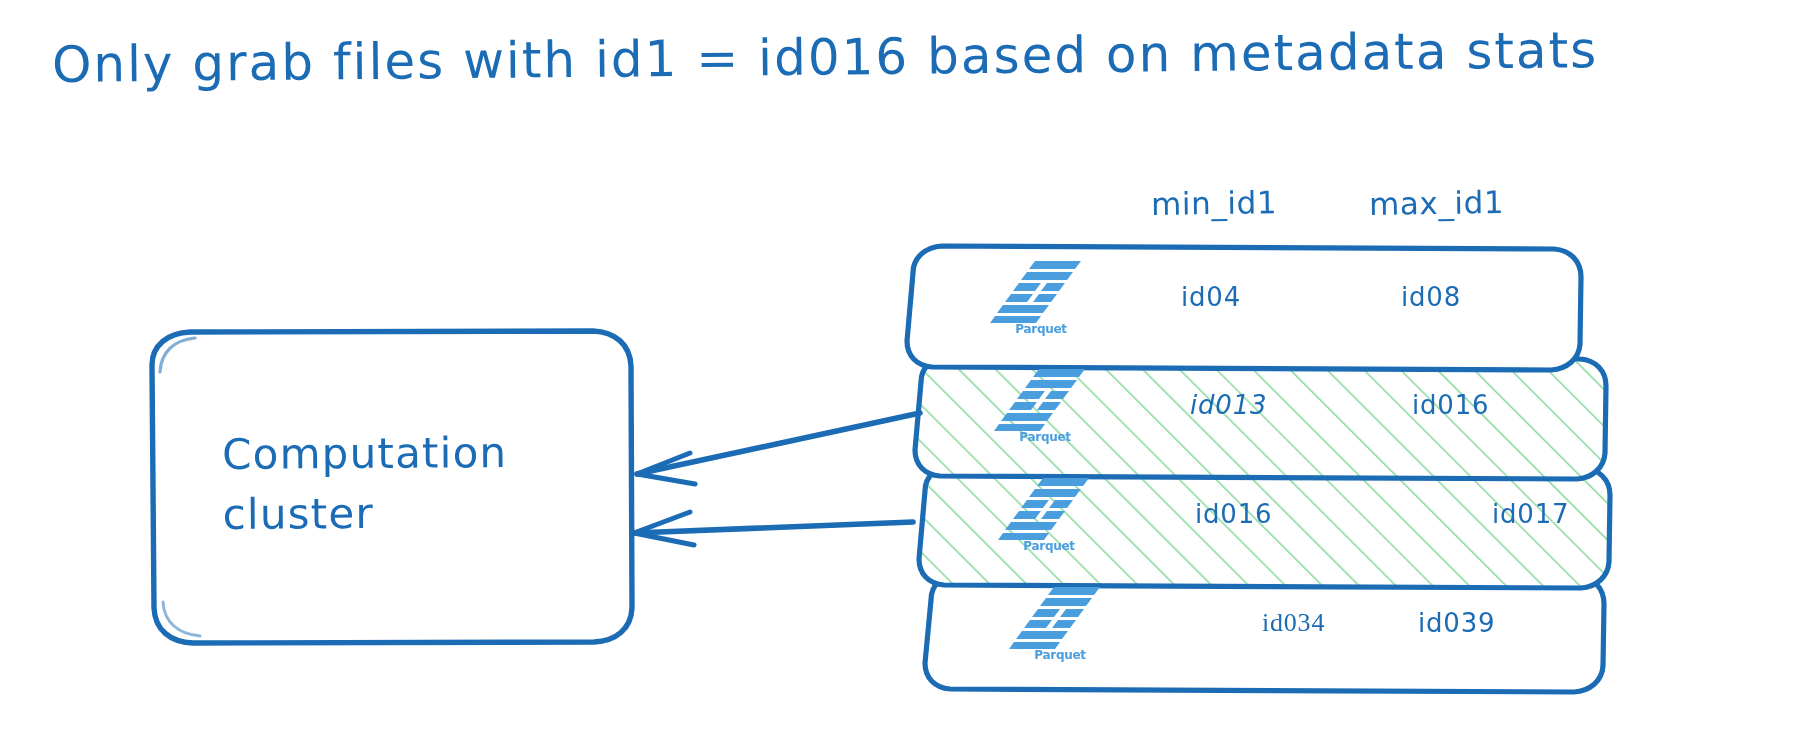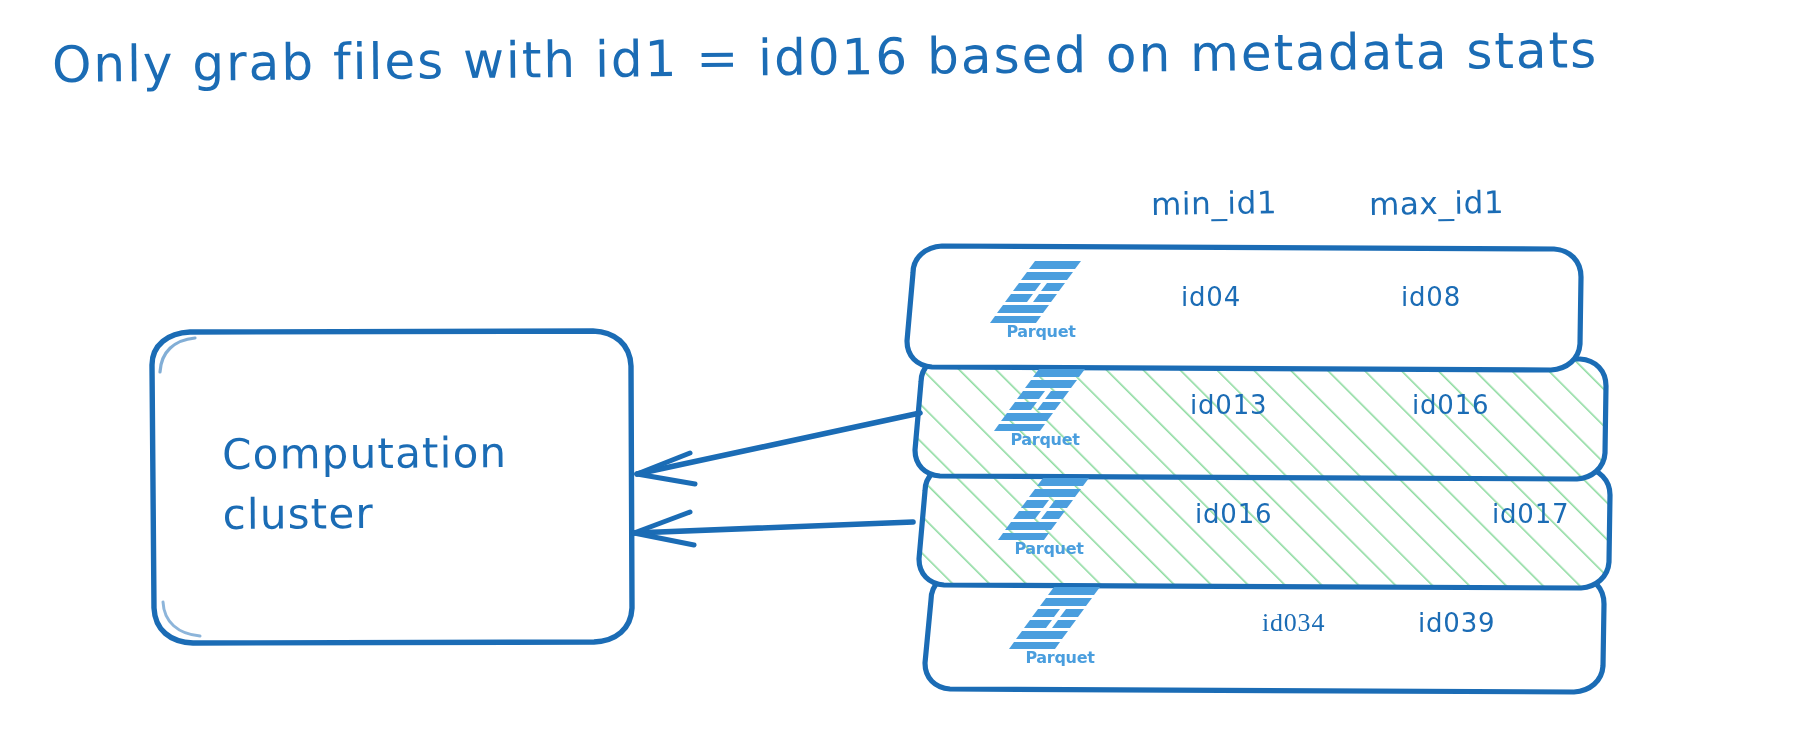--- a/index.html
+++ b/index.html
@@ -74,21 +74,21 @@
     top: 0px;
     width: 96px;
     height: 64px;
   }
   .pq .pq-word {
     position: absolute;
     left: 0;
     top: 62px;
     width: 118px;
     text-align: center;
-    font-size: 16px;
+    font-size: 12px;
     font-weight: bold;
     color: #4a9ede;
     letter-spacing: -0.3px;
   }
 
   
   .cell {
     position: absolute;
     font-size: 26px;
     color: #1b6cb5;
@@ -189,21 +189,21 @@
       <path d="M30 23 L52 23 L46 31 L24 31 Z"></path>
       <path d="M58 23 L76 23 L70 31 L52 31 Z"></path>
       <path d="M22 34 L44 34 L38 42 L16 42 Z"></path>
       <path d="M50 34 L68 34 L62 42 L44 42 Z"></path>
       <path d="M14 45 L60 45 L54 53 L8 53 Z"></path>
       <path d="M6 56 L52 56 L47 63 L1 63 Z"></path>
     </g>
   </svg>
   <div class="pq-word">Parquet</div>
 </div>
-<div class="cell min" style="left:1190px; top:390px;">id013</div>
+<div class="cell min" style="left:1190px; top:390px;font-style:italic;">id013</div>
 <div class="cell max" style="left:1412px; top:390px;">id016</div>
 
 <div class="pq" style="left:990px; top:477px;">
   <svg class="pq-logo" viewBox="0 0 96 64">
     <g fill="#4a9ede">
       <path d="M46 1 L92 1 L86 9 L40 9 Z"></path>
       <path d="M38 12 L84 12 L78 20 L32 20 Z"></path>
       <path d="M30 23 L52 23 L46 31 L24 31 Z"></path>
       <path d="M58 23 L76 23 L70 31 L52 31 Z"></path>
       <path d="M22 34 L44 34 L38 42 L16 42 Z"></path>

